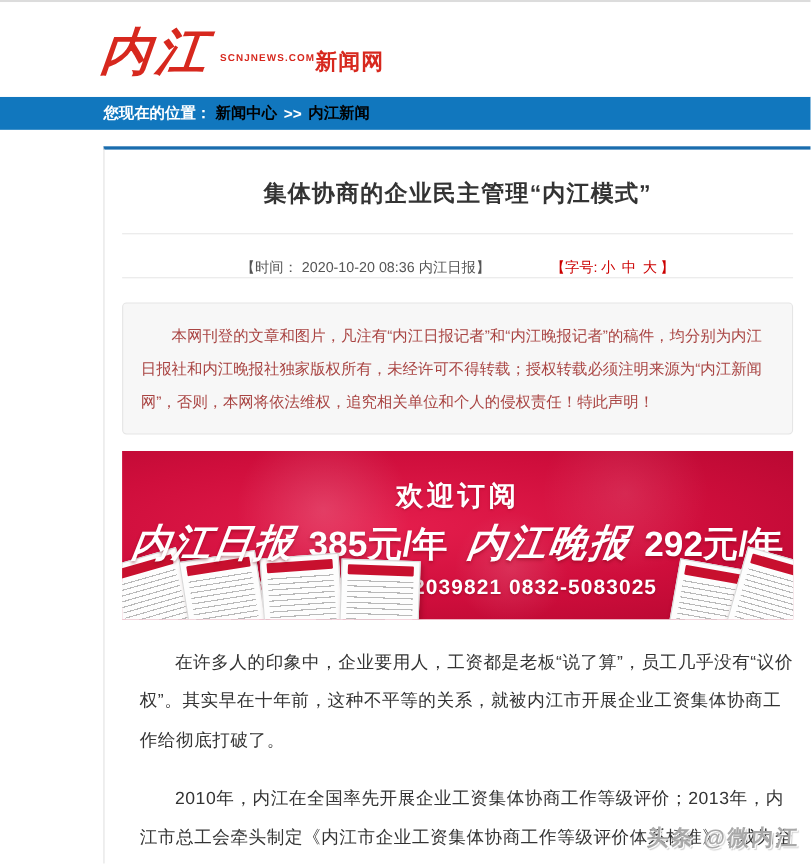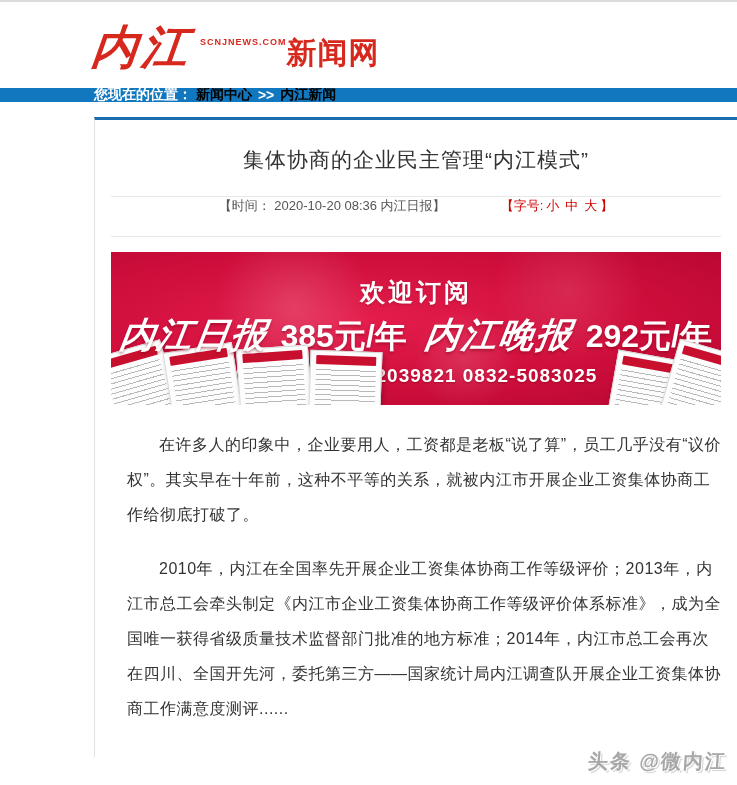--- a/index.html
+++ b/index.html
@@ -16,48 +16,48 @@
   header { height: 86px; background: #fff; position: relative; }
   .logo { position: absolute; left: 92px; top: 22px; display: flex; align-items: flex-end; }
   .logo-cn {
     font-family: "DejaVu Serif", "Liberation Serif", serif;
     font-style: italic; font-weight: bold;
     font-size: 46px; line-height: 1; color: #d7281e;
     letter-spacing: 4px; transform: skewX(-6deg);
   }
   .logo-right { display: flex; align-items: flex-start; margin-left: 8px; padding-bottom: 2px; }
   .logo-domain { font-size: 9px; font-weight: bold; color: #d7281e; letter-spacing: 1px; }
-  .logo-suffix { font-size: 30px; font-weight: 900; color: #d7281e; line-height: 1.05; letter-spacing: 1px; }
+  .logo-suffix { font-size: 20px; font-weight: 900; color: #d7281e; line-height: 1.05; letter-spacing: 1px; }
 
   
   .breadcrumb-bar {
-    height: 14px; background: #1177be; color: #fff;
+    height: 30px; background: #1177be; color: #fff;
     display: flex; align-items: center;
     padding-left: 94px; font-size: 14px; font-weight: bold;
   }
   .breadcrumb-bar a { color: #000000; text-decoration: none; }
   .breadcrumb-bar .sep { margin: 0 6px; }
 
   
   .content {
     margin-left: 94px; width: 643px;
     margin-top: 15px;
     border-top: 3px solid #1a6dae;
     border-left: 1px solid #e2e2e2;
     padding: 0 16px;
     min-height: 640px;
     background: #fff;
   }
   .article-title {
-    text-align: center; font-size: 21px; font-weight: normal; color: #333;
+    text-align: center; font-size: 21px; font-weight: bold; color: #333;
     padding: 26px 0 22px 0; letter-spacing: 1px;
   }
   .divider { border: none; border-top: 1px solid #e8e8e8; }
   .meta-row {
-    display: flex; justify-content: center; align-items: flex-start;
+    display: flex; justify-content: center; align-items: flex-end;
     gap: 55px; height: 39px; font-size: 13px;
   }
   .meta-time { color: #555; }
   .meta-size { color: #cc0000; }
   .meta-size a { color: #cc0000; text-decoration: none; margin: 0 3px; }
 
   .copyright-box {
     margin-top: 22px;
     background: #f7f7f7;
     border: 1px solid #e5e5e5;
@@ -166,20 +166,21 @@
 
   <hr class="divider">
 
   <div class="meta-row">
     <span class="meta-time">【时间：  2020-10-20 08:36 内江日报】</span>
     <span class="meta-size"><span>【字号:</span><a>小</a><a>中</a><a>大</a><span>】</span></span>
   </div>
 
   <hr class="divider">
 
+  <div class="copyright-box">本网刊登的文章和图片，凡注有“内江日报记者”和“内江晚报记者”的稿件，均分别为内江日报社和内江晚报社独家版权所有，未经许可不得转载；授权转载必须注明来源为“内江新闻网”，否则，本网将依法维权，追究相关单位和个人的侵权责任！特此声明！</div>
 
   <div class="banner">
     <div class="paper-thumb pl1">
         <div class="masthead"></div>
         <div class="lines"></div>
       </div>
     <div class="paper-thumb pl2">
         <div class="masthead"></div>
         <div class="lines"></div>
       </div>

